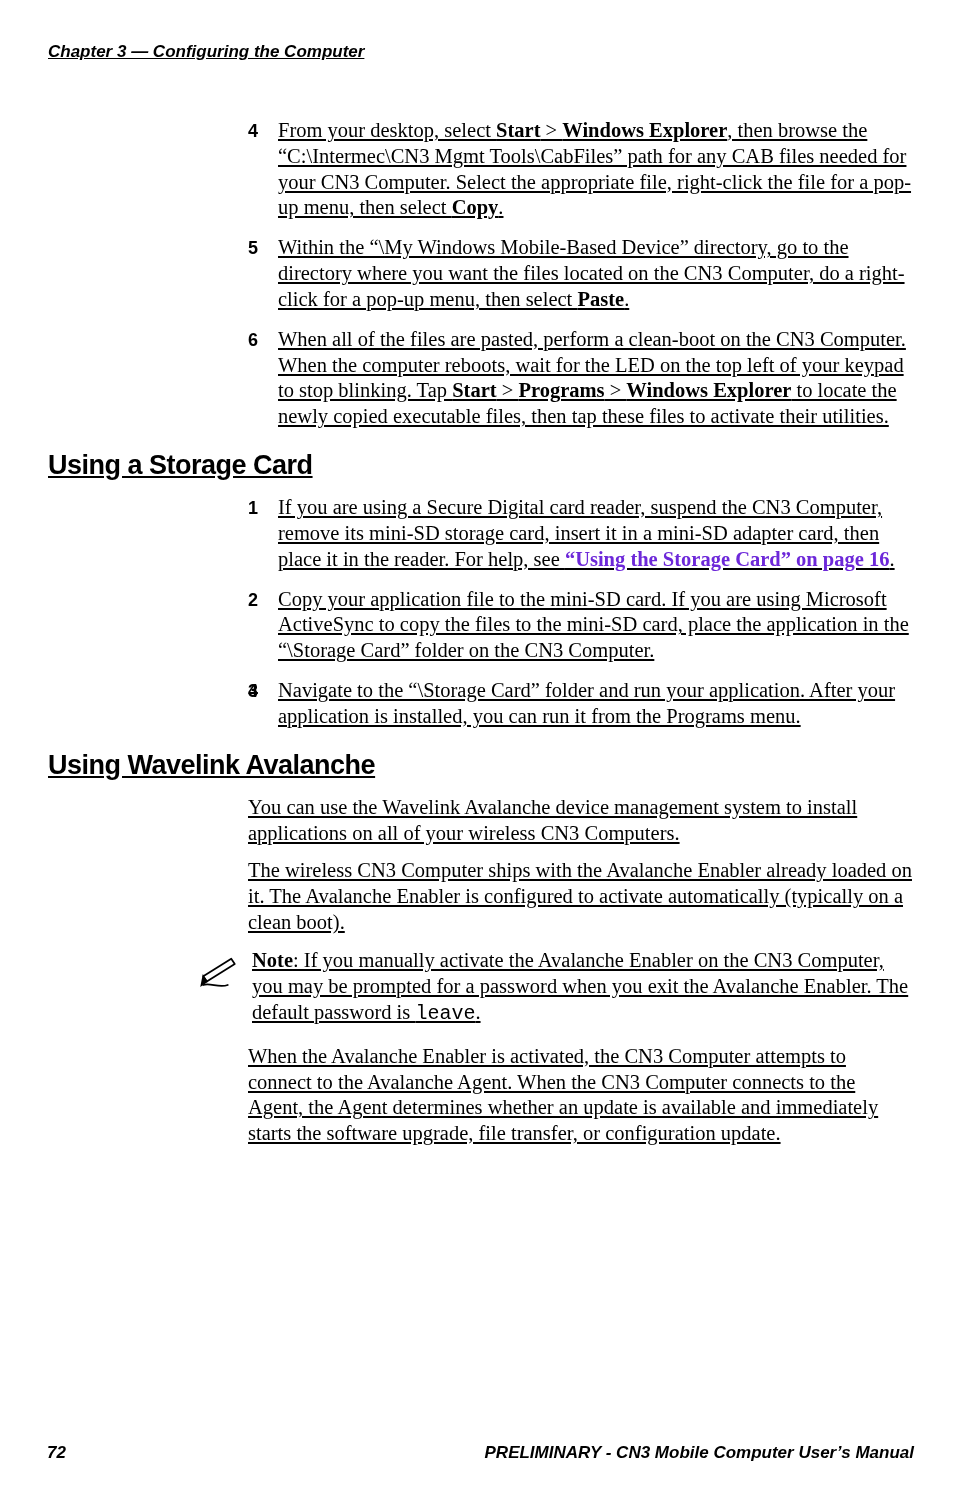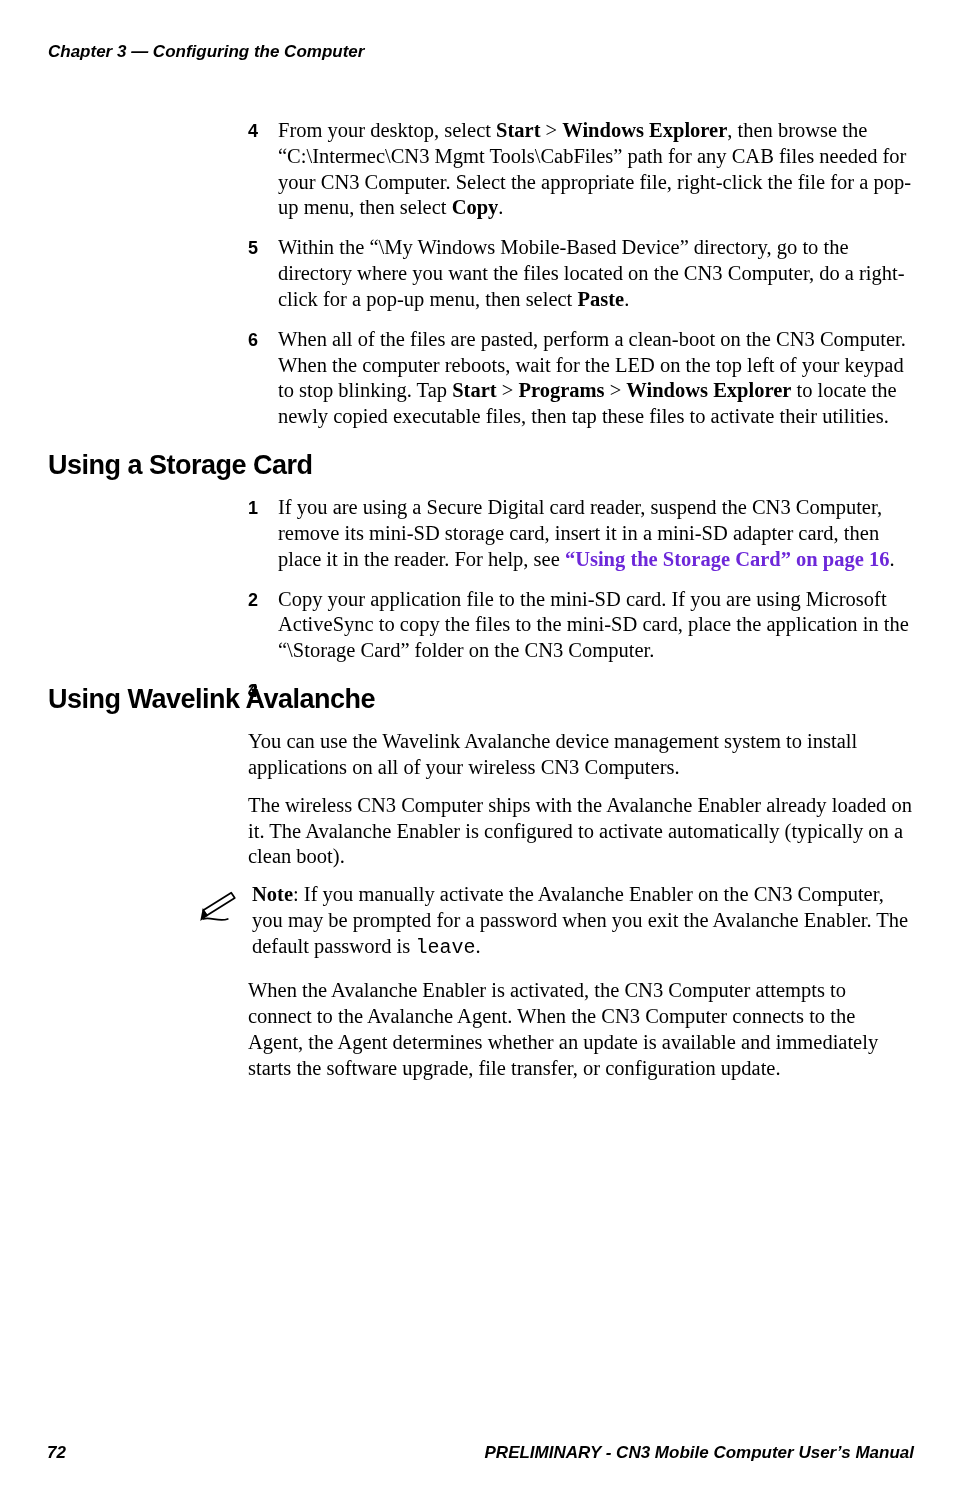--- a/index.html
+++ b/index.html
@@ -9,20 +9,21 @@
     background: #fff;
     font-family: "Adobe Garamond Pro", "Garamond", "Georgia", "Times New Roman", serif;
     color: #000;
   }
   .page {
     width: 974px;
     height: 1503px;
     position: relative;
     box-sizing: border-box;
     padding: 42px 60px 22px 48px;
+    text-decoration: underline;
   }
   .running-header {
     font-family: "Myriad Pro", "Segoe UI", "Helvetica Neue", Arial, sans-serif;
     font-weight: 700;
     font-style: italic;
     font-size: 17px;
     margin-bottom: 56px;
   }
   .body-col {
     margin-left: 200px;
@@ -111,21 +112,21 @@
       <div class="list-item"><span class="num">5</span><span>Within the “\My Windows Mobile-Based Device” directory, go to the directory where you want the files located on the CN3 Computer, do a right-click for a pop-up menu, then select <strong>Paste</strong>.</span></div>
       <div class="list-item"><span class="num">6</span><span>When all of the files are pasted, perform a clean-boot on the CN3 Computer. When the computer reboots, wait for the LED on the top left of your keypad to stop blinking. Tap <strong>Start</strong> &gt; <strong>Programs</strong> &gt; <strong>Windows Explorer</strong> to locate the newly copied executable files, then tap these files to activate their utilities.</span></div>
     </div>
 
   <div class="section-heading">Using a Storage Card</div>
   <div class="body-col">
     <div id="steps-s1">
         <div class="list-item"><span class="num">1</span><span>If you are using a Secure Digital card reader, suspend the CN3 Computer, remove its mini-SD storage card, insert it in a mini-SD adapter card, then place it in the reader. For help, see <span class="xref">“Using the Storage Card” on page 16</span>.</span></div>
         <div class="list-item"><span class="num">2</span><span>Copy your application file to the mini-SD card. If you are using Microsoft ActiveSync to copy the files to the mini-SD card, place the application in the “\Storage Card” folder on the CN3 Computer.</span></div>
         <div class="list-item"><span class="num">3</span></div>
-        <div class="list-item"><span class="num">4</span></div>
+        <div class="list-item"><span class="num">4</span><span>Navigate to the “\Storage Card” folder and run your application. After your application is installed, you can run it from the Programs menu.</span></div>
       </div>
   </div>
 
   <div class="section-heading">Using Wavelink Avalanche</div>
   <div class="body-col" id="s2-paras">
       <div class="para">You can use the Wavelink Avalanche device management system to install applications on all of your wireless CN3 Computers.</div>
       <div class="para">The wireless CN3 Computer ships with the Avalanche Enabler already loaded on it. The Avalanche Enabler is configured to activate automatically (typically on a clean boot).</div>
     </div>
 
   <div class="note-row">

